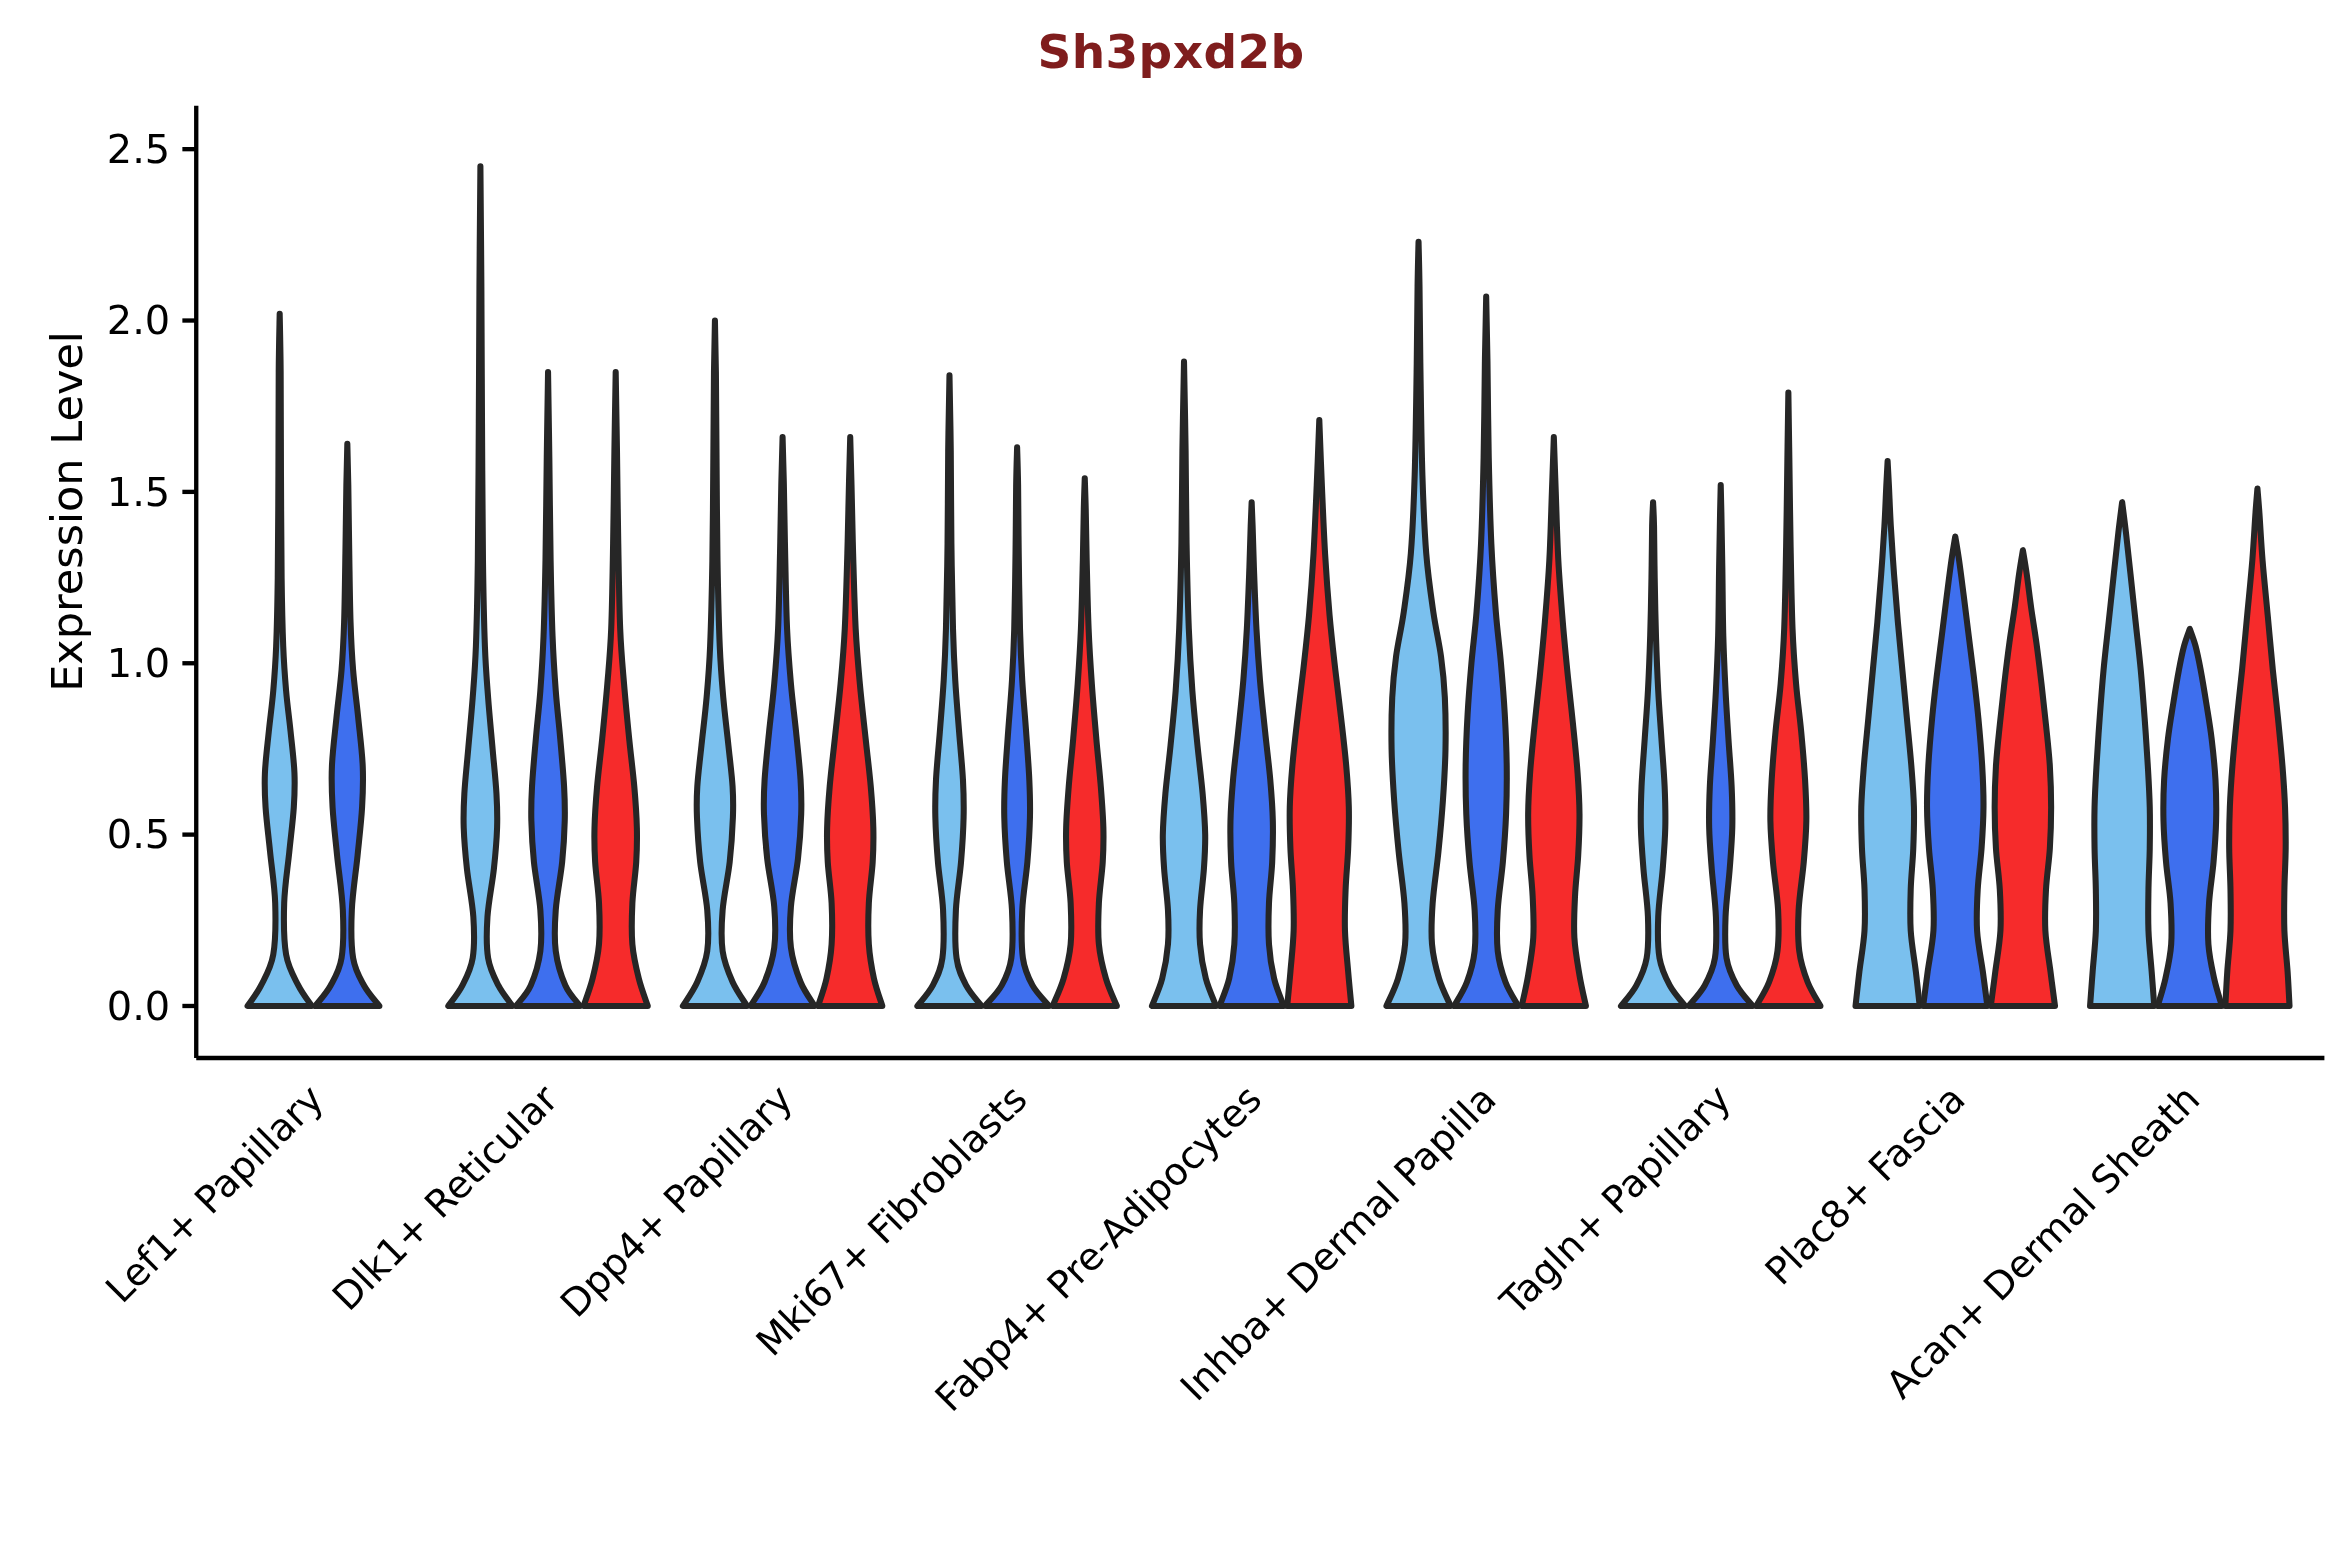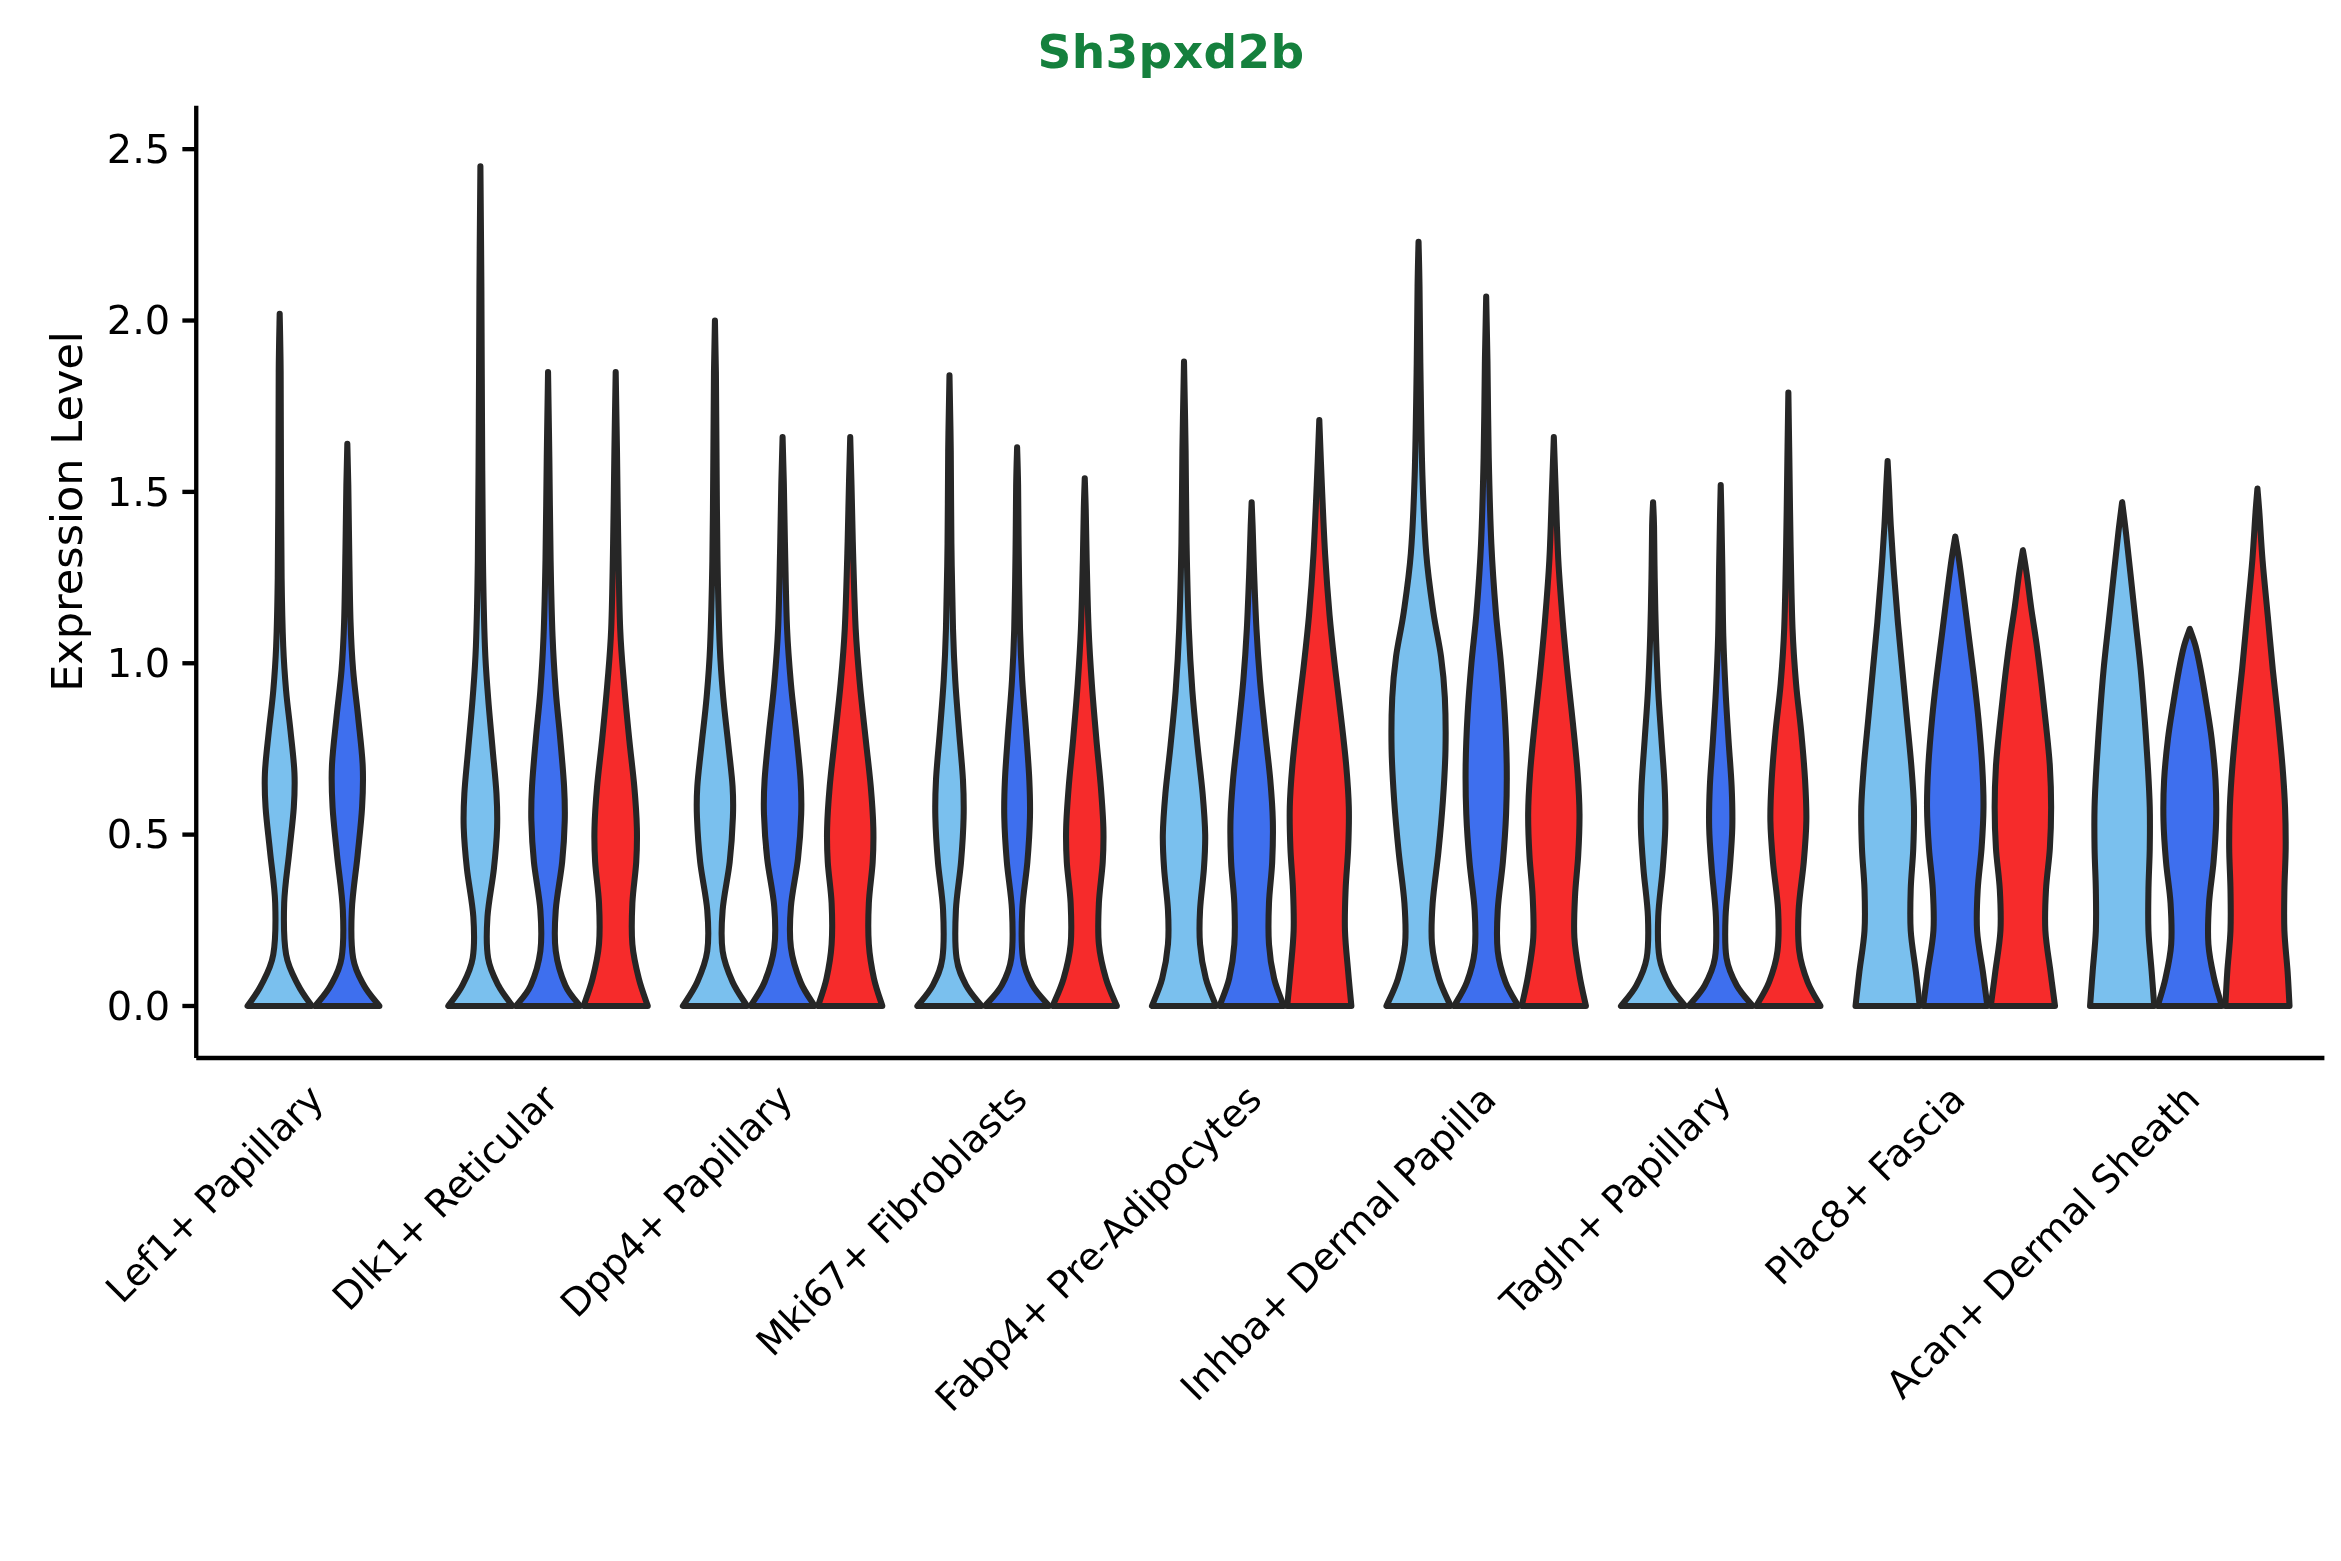--- a/index.html
+++ b/index.html
@@ -20,21 +20,21 @@
     background: #ffffff;
   }
   #plot-title {
     position: absolute;
     left: 0;
     top: 24px;
     width: 2342px;
     text-align: center;
     font-size: 47px;
     font-weight: bold;
-    color: #15803d;
+    color: #7f1d1d;
     letter-spacing: 0.4px;
   }
   #ylabel {
     position: absolute;
     left: 15.6px;
     top: 0;
     width: 867px;
     height: 61px;
     transform-origin: 30px 30px;
     transform: rotate(-90deg) translate(-885px, 26px);

